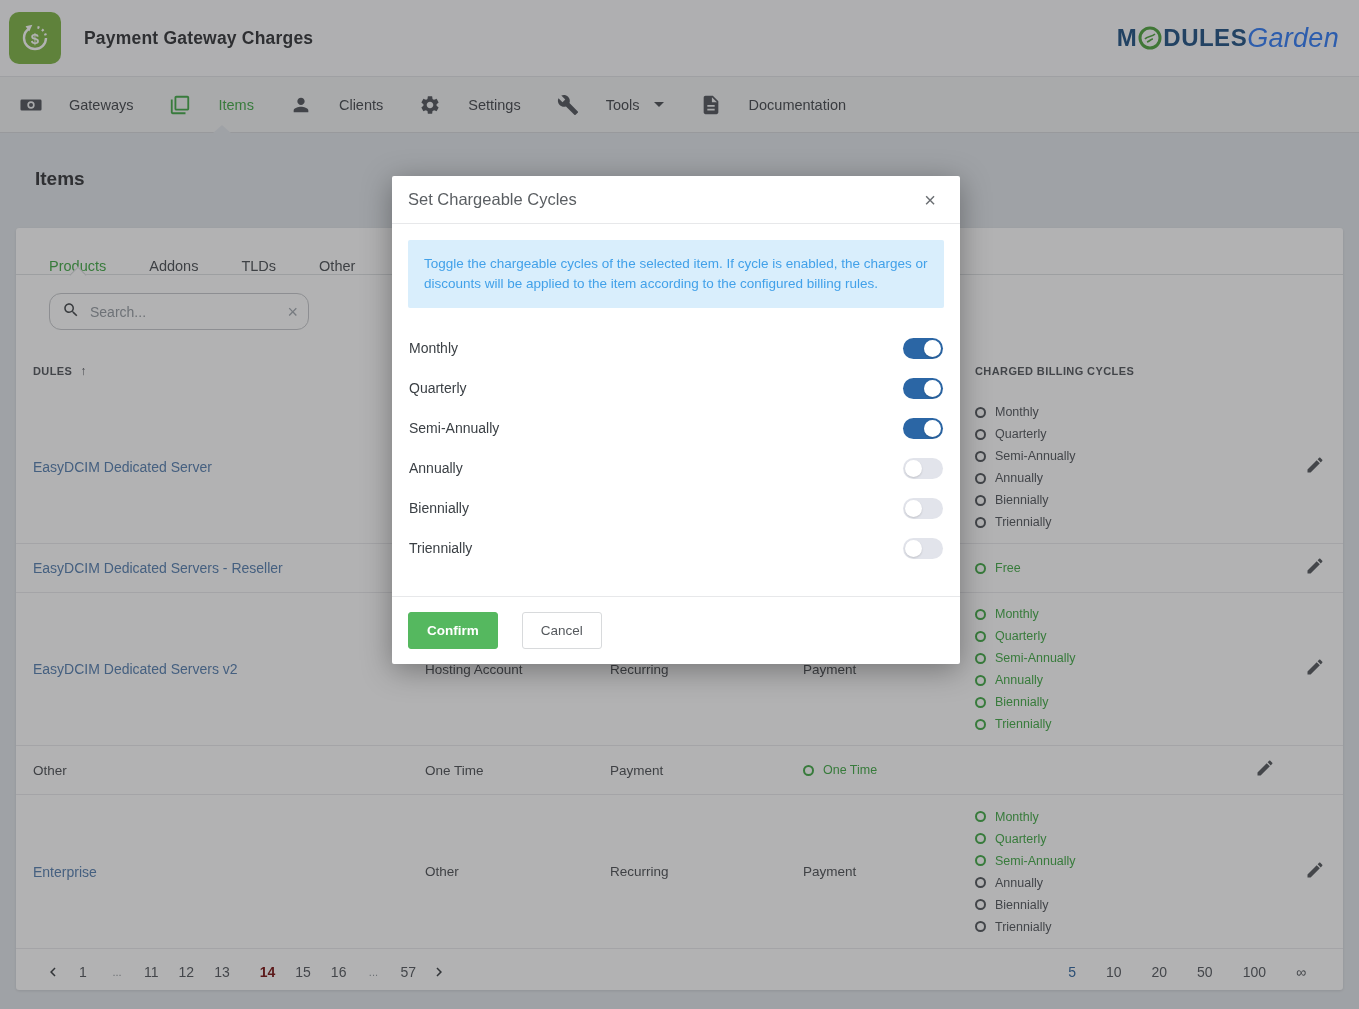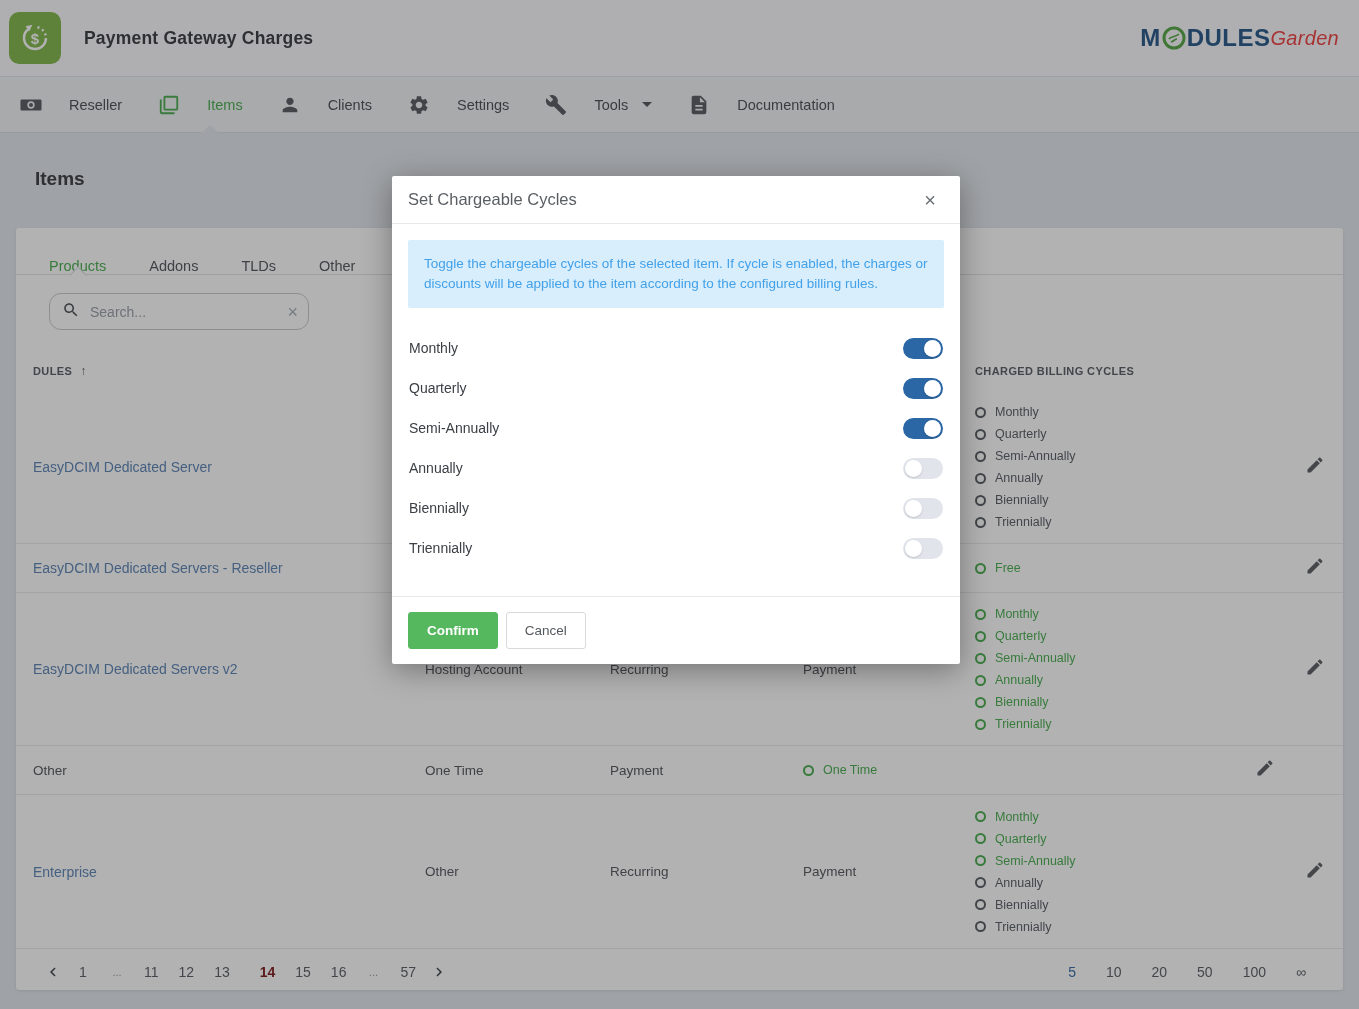--- a/index.html
+++ b/index.html
@@ -6,21 +6,21 @@
   html,body { width:1359px; height:1009px; overflow:hidden; }
   body { font-family:"Liberation Sans", sans-serif; background:#e4e8ec; position:relative; }
 
   
   .app-header { height:77px; background:#fbfbfc; display:flex; align-items:center; padding:0 20px 0 9px; border-bottom:1px solid #e4e5e7; }
   .app-icon { width:52px; height:52px; border-radius:10px; background:#85b94e; display:flex; align-items:center; justify-content:center; }
   .app-title { font-size:17.5px; font-weight:bold; color:#3d3f42; margin-left:23px; letter-spacing:.2px; }
   .logo { margin-left:auto; display:flex; align-items:center; cursor:pointer; user-select:none; }
   .lg-m,.lg-dules { font-size:24px; font-weight:bold; color:#2b5b8a; letter-spacing:.5px; }
   .lg-globe { width:24px; height:24px; margin:0 1px; display:inline-flex; }
-  .lg-garden { font-size:20px; color:#ef4444; font-style:italic; letter-spacing:.3px; }
+  .lg-garden { font-size:27px; color:#3b82f6; font-style:italic; letter-spacing:.3px; }
 
   
   .main-nav { height:56px; background:#f2f3f4; border-bottom:1px solid #d9dbde; display:flex; align-items:center; padding-left:12px; }
   .nav-item { display:flex; align-items:center; height:100%; padding:0 28px 0 8px; cursor:pointer; position:relative; color:#4e5256; }
   .nav-ico { width:22px; height:22px; display:inline-flex; margin-right:27px; }
   .nav-ico svg { fill:#5a5e63; }
   .nav-label { font-size:14.5px; color:#4e5256; }
   .nav-item.active .nav-label { color:#4caf50; }
   .nav-item.active .nav-ico svg { fill:#4caf50; }
   .nav-caret { position:absolute; bottom:-1px; left:50%; margin-left:-9px; width:0; height:0; border-left:9px solid transparent; border-right:9px solid transparent; border-bottom:8px solid #e4e8ec; }
@@ -77,21 +77,21 @@
   .modal-title { font-size:16.5px; color:#5a5e62; }
   .modal-close { margin-left:auto; font-size:20px; color:#6b6f73; cursor:pointer; padding:0 8px; line-height:1; }
   .modal-info { margin:16px; background:#d9eefc; border-radius:2px; padding:14px 16px; font-size:13.5px; line-height:20px; color:#42a1e9; }
   .toggle-rows { padding:4px 0 28px; }
   .toggle-row { height:40px; display:flex; align-items:center; padding:0 17px; }
   .toggle-label { font-size:14px; color:#3b4045; }
   .toggle { margin-left:auto; width:40px; height:21px; border-radius:11px; background:#e2e4eb; position:relative; cursor:pointer; flex:none; }
   .toggle::after { content:""; position:absolute; top:2px; left:2px; width:17px; height:17px; border-radius:50%; background:#fff; box-shadow:0 1px 2px rgba(0,0,0,.15); }
   .toggle.on { background:#2b66a5; }
   .toggle.on::after { left:auto; right:2px; }
-  .modal-foot { border-top:1px solid #e7e8ea; padding:15px 16px; display:flex; gap:8px; }
+  .modal-foot { border-top:1px solid #e7e8ea; padding:15px 16px; display:flex; gap:24px; }
   .btn { font-size:13.5px; border-radius:3px; cursor:pointer; padding:10px 18px; border:1px solid transparent; font-family:"Liberation Sans",sans-serif; }
   .btn-confirm { background:#55b85f; color:#fff; font-weight:bold; border-color:#55b85f; }
   .btn-cancel { background:#fff; color:#55595d; border-color:#d8dadc; }
 </style>
 </head>
 <body>
 
 <header class="app-header">
   <div class="app-icon">
     <svg width="34" height="34" viewBox="0 0 34 34">
@@ -116,21 +116,21 @@
 
 <nav class="main-nav">
   <div class="nav-item">
     <span class="nav-ico">
       <svg width="22" height="22" viewBox="0 0 24 24">
           <path d="M2 6.5h20a1.5 1.5 0 0 1 1.5 1.5v9a1.5 1.5 0 0 1-1.5 1.5H2A1.5 1.5 0 0 1 .5 17V8A1.5 1.5 0 0 1 2 6.5z" transform="translate(0 -0.5)"></path>
           <circle cx="12" cy="12" r="4" fill="#f2f3f4"></circle>
           <circle cx="12" cy="12" r="2.2"></circle>
         </svg>
     </span>
-    <span class="nav-label">Reseller</span>
+    <span class="nav-label">Gateways</span>
   </div>
   <div class="nav-item active">
     <span class="nav-ico">
       <svg width="22" height="22" viewBox="0 0 24 24">
           <path d="M4 6H2v14c0 1.1.9 2 2 2h14v-2H4V6zm16-4H8c-1.1 0-2 .9-2 2v12c0 1.1.9 2 2 2h12c1.1 0 2-.9 2-2V4c0-1.1-.9-2-2-2zm0 14H8V4h12v12z"></path>
         </svg>
     </span>
     <span class="nav-label">Items</span>
     <span class="nav-caret"></span>
   </div>

